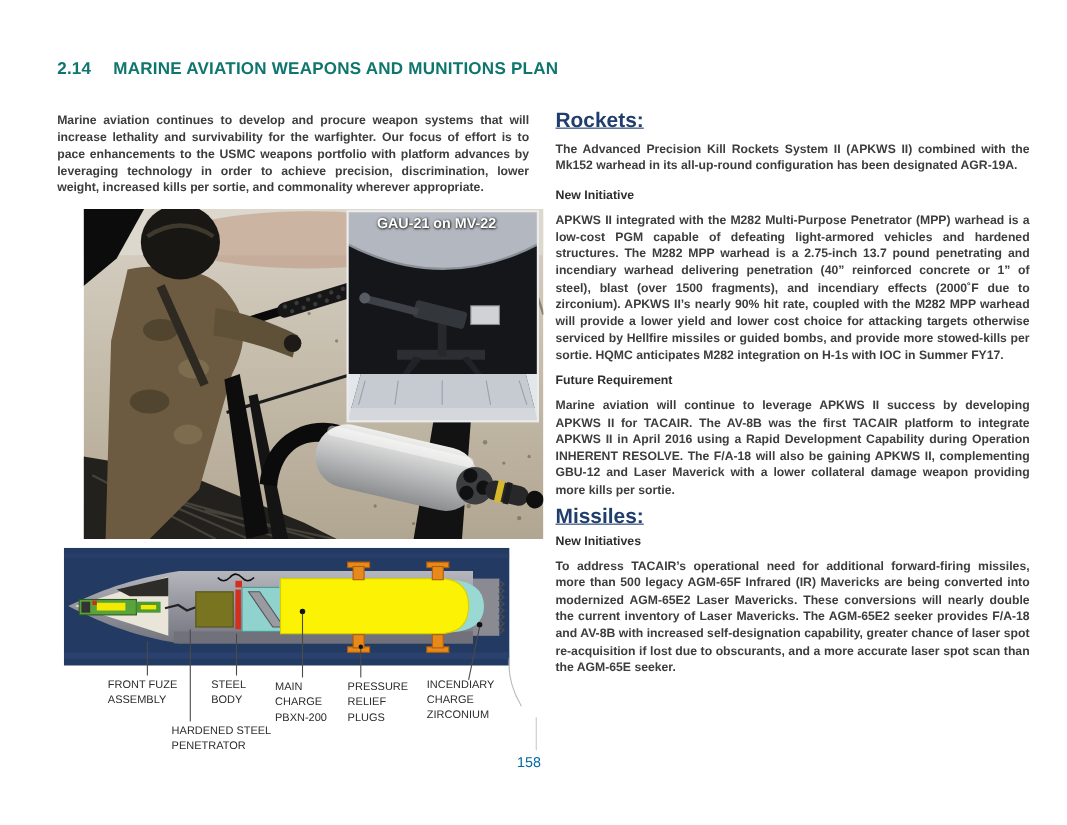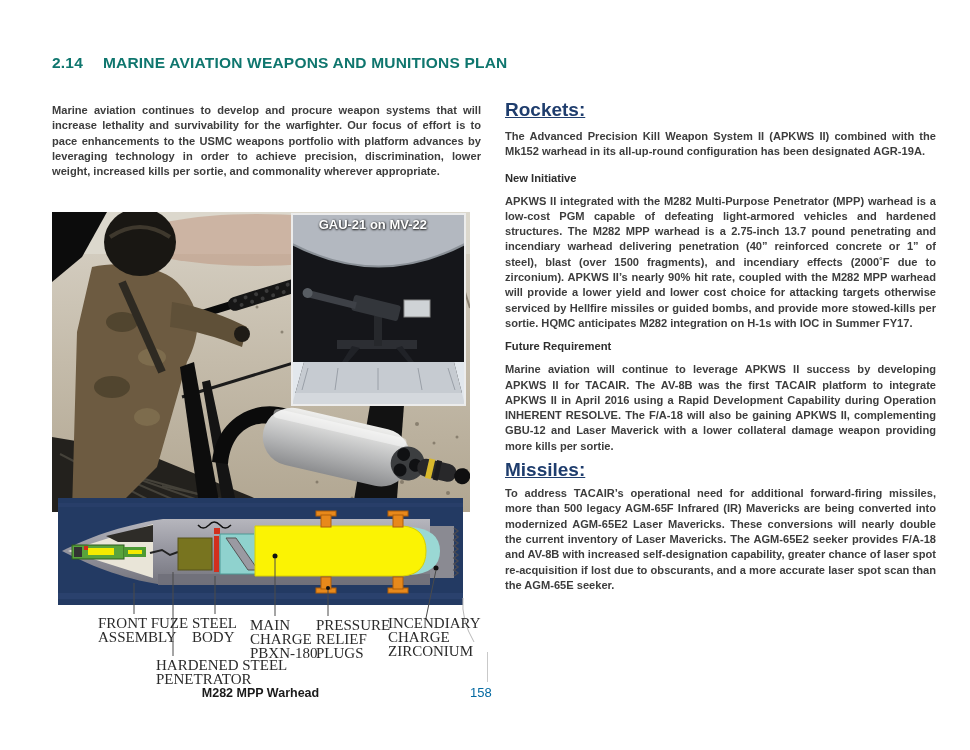--- a/index.html
+++ b/index.html
@@ -19,33 +19,33 @@
   .rcol { position:absolute; left:505px; top:99px; width:431px; }
   .sec-head {
     font-size:19px; font-weight:bold; color:#1F3D6D;
     text-decoration:underline; margin:0 0 8px 0;
   }
   .sub-head { font-size:11.2px; font-weight:bold; color:#2e2e2e; margin:0 0 10px 0; }
   .rcol p { margin:0 0 12px 0; }
   .rcol .mb9 { margin-bottom:9px; }
   .rcol .mb5 { margin-bottom:5px; }
   .photo {
-    position:absolute; left:52px; top:190px; width:390px; height:300px;margin-top:22px;
+    position:absolute; left:76px; top:190px; width:390px; height:300px;
   }
   .photo svg { display:block; }
   .photo-caption {
     position:absolute; top:5px; right:15px;
     font-size:13px; font-weight:bold; color:#ffffff;
     text-shadow:0 1px 2px rgba(20,20,20,0.9), 1px 0 2px rgba(20,20,20,0.7);
   }
   .figure { position:absolute; left:58px; top:498px; width:420px; height:192px; }
   .dlabel {
     position:absolute;
-    font-family:Liberation Serif, serif;
-    font-size:15px; line-height:14px; color:#2b2b2b;
+    font-family:Liberation Sans, sans-serif;
+    font-size:10px; line-height:14px; color:#2b2b2b;
     white-space:pre-line; letter-spacing:0px;
   }
   .lbl-front  { left:98px;  top:616px; }
   .lbl-steel  { left:192px; top:616px; }
   .lbl-main   { left:250px; top:618px; }
   .lbl-press  { left:316px; top:618px; }
   .lbl-incend { left:388px; top:616px; }
   .lbl-hard   { left:156px; top:658px; }
   .diagram-caption {
     position:absolute; left:58px; top:686px; width:405px; text-align:center;
@@ -283,38 +283,38 @@
       <path d="M405,100 Q403,122 416,144" stroke="#b9b9b9" stroke-width="1" fill="none"></path>
     </svg>
   </div>
 
   <div class="dlabel lbl-front">FRONT FUZE
 ASSEMBLY</div>
   <div class="dlabel lbl-steel">STEEL
 BODY</div>
   <div class="dlabel lbl-main">MAIN
 CHARGE
-PBXN-180</div>
+PBXN-200</div>
   <div class="dlabel lbl-press">PRESSURE
 RELIEF
 PLUGS</div>
   <div class="dlabel lbl-incend">INCENDIARY
 CHARGE
 ZIRCONIUM</div>
   <div class="dlabel lbl-hard">HARDENED STEEL
 PENETRATOR</div>
 
-  <div class="diagram-caption">M282 MPP Warhead</div>
   <div class="page-number">158</div>
   <div class="stray-line"></div>
 
   <div class="rcol">
     <div class="sec-head">Rockets:</div>
-    <p class="para">The Advanced Precision Kill Weapon System II (APKWS II) combined with the Mk152 warhead in its all-up-round configuration has been designated AGR-19A.</p>
+    <p class="para">The Advanced Precision Kill Rockets System II (APKWS II) combined with the Mk152 warhead in its all-up-round configuration has been designated AGR-19A.</p>
     <div class="sub-head">New Initiative</div>
     <p class="para mb9">APKWS II integrated with the M282 Multi-Purpose Penetrator (MPP) warhead is a low-cost PGM capable of defeating light-armored vehicles and hardened structures.  The M282 MPP warhead is a 2.75-inch 13.7 pound penetrating and incendiary warhead delivering penetration (40” reinforced concrete or 1” of steel), blast (over 1500 fragments), and incendiary effects (2000˚F due to zirconium).  APKWS II’s nearly 90% hit rate, coupled with the M282 MPP warhead will provide a lower yield and lower cost choice for attacking targets otherwise serviced by Hellfire missiles or guided bombs, and provide more stowed-kills per sortie.  HQMC anticipates M282 integration on H-1s with IOC in Summer FY17.</p>
     <div class="sub-head">Future Requirement</div>
     <p class="para mb5">Marine aviation will continue to leverage APKWS II success by developing APKWS II for TACAIR.  The AV-8B was the first TACAIR platform to integrate APKWS II in April 2016 using a Rapid Development Capability during Operation INHERENT RESOLVE.  The F/A-18 will also be gaining APKWS II, complementing GBU-12 and Laser Maverick with a lower collateral damage weapon providing more kills per sortie.</p>
     <div class="sec-head mb5" style="margin-bottom:5px;">Missiles:</div>
+    <div class="sub-head">New Initiatives</div>
     <p class="para">To address TACAIR’s operational need for additional forward-firing missiles, more than 500 legacy AGM-65F Infrared (IR) Mavericks  are being converted into modernized AGM-65E2 Laser Mavericks.  These conversions will nearly double the current inventory of Laser Mavericks.   The AGM-65E2 seeker provides F/A-18 and AV-8B with increased self-designation capability, greater chance of laser spot re-acquisition if lost due to obscurants, and a more accurate laser spot scan than the AGM-65E seeker.</p>
   </div>
 
 </div>
 
 </body></html>

